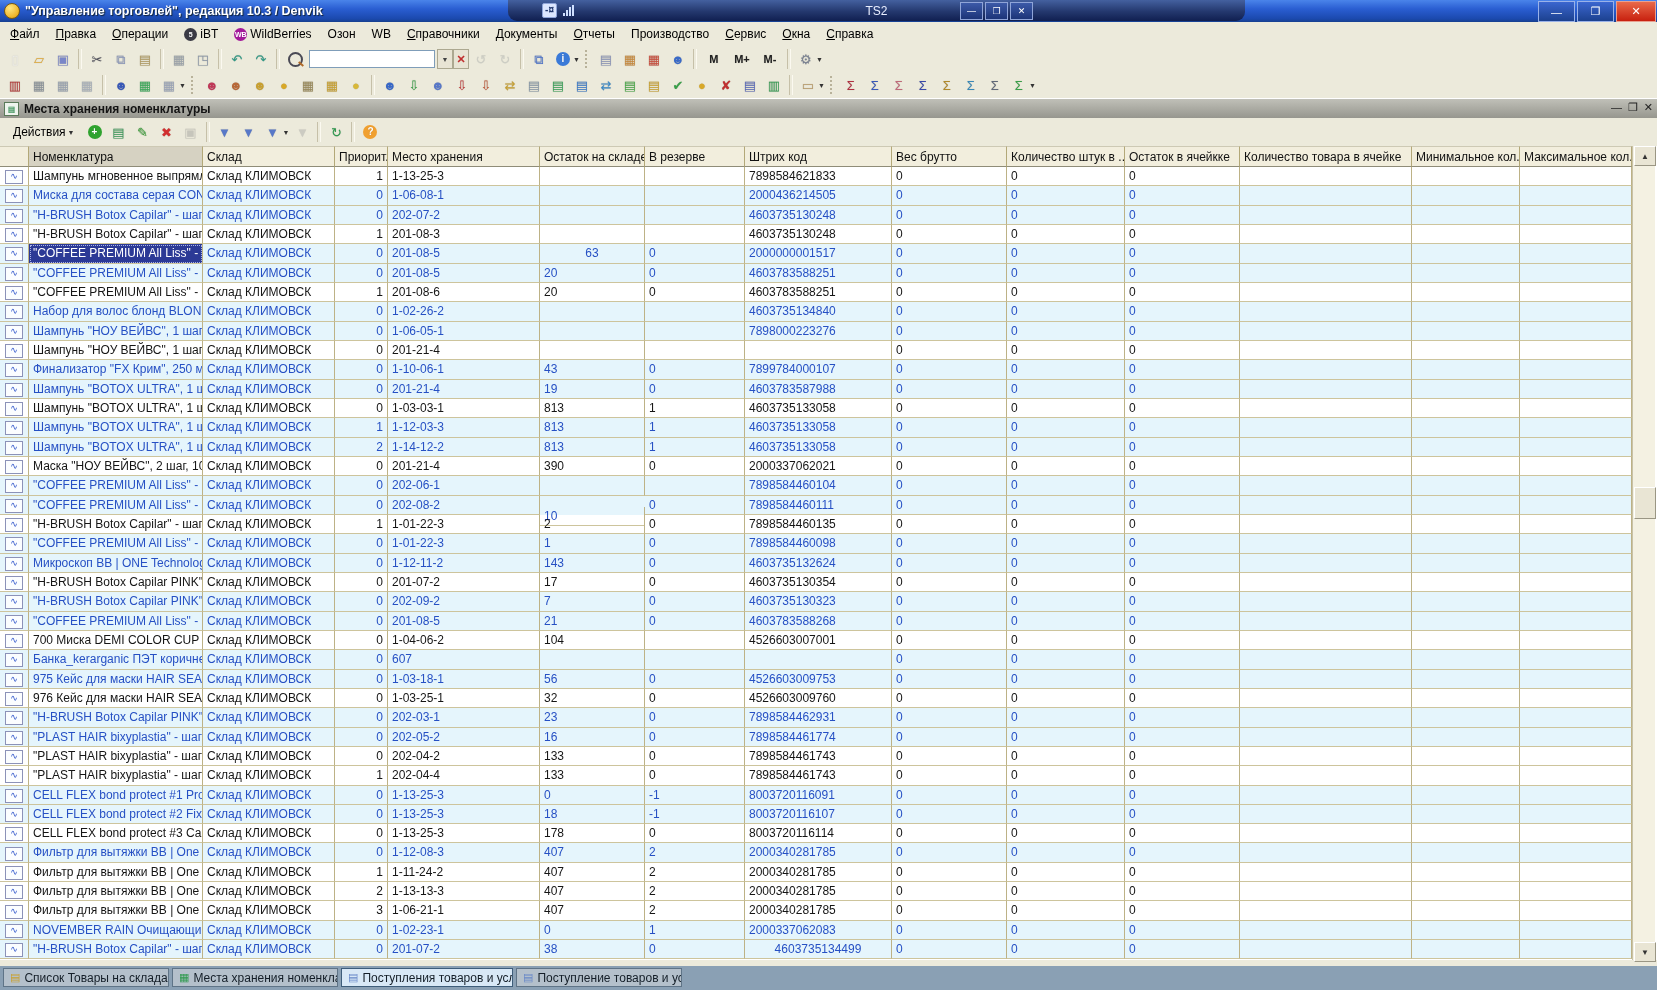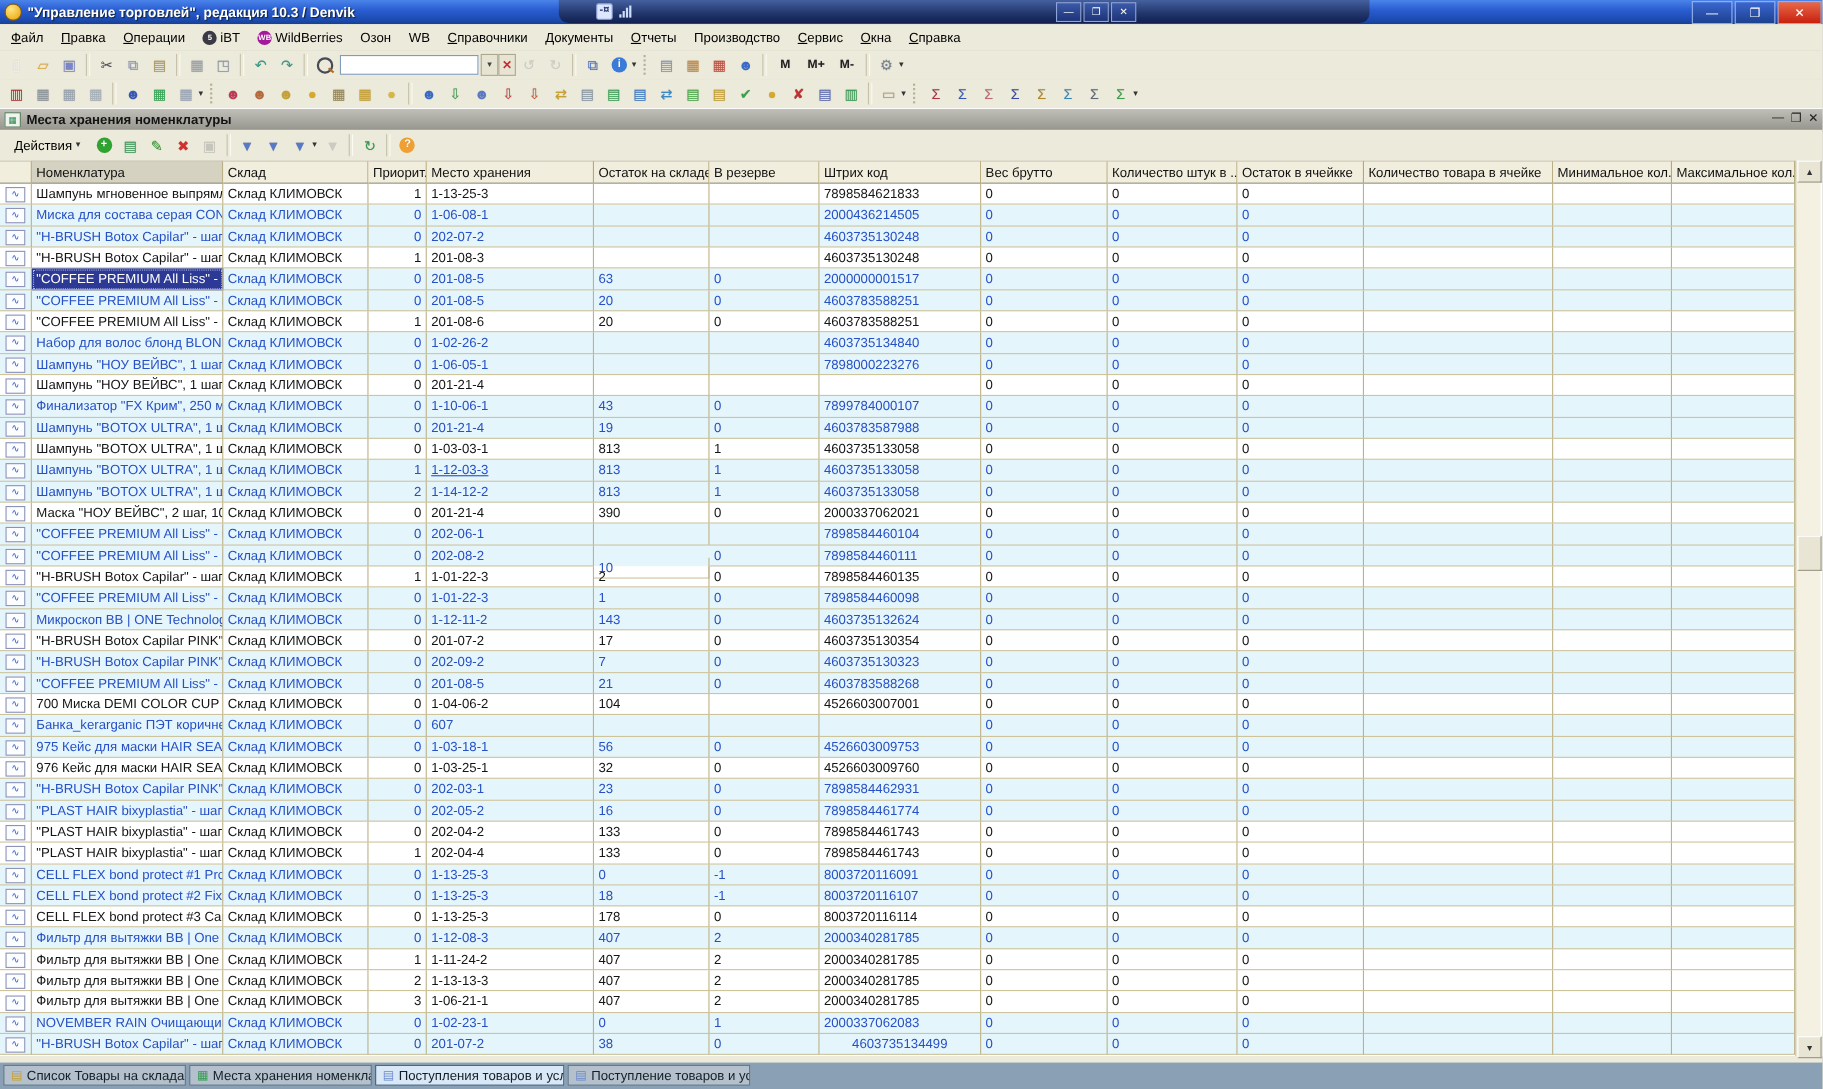--- a/index.html
+++ b/index.html
@@ -126,20 +126,21 @@
     <div class="rdp-bar">
       <div class="rdp-left">
         <span class="pin-icon">-¤</span>
         <span class="sig">
             <i style="height:3px"></i>
             <i style="height:6px"></i>
             <i style="height:9px"></i>
             <i style="height:11px"></i>
           </span>
       </div>
+      <span class="rdp-title">TS2</span>
       <div class="rdp-btns">
         <span class="rdp-btn">—</span>
         <span class="rdp-btn">❐</span>
         <span class="rdp-btn">✕</span>
       </div>
     </div>
     <div class="win-btns">
       <span class="win-btn">—</span>
       <span class="win-btn">❐</span>
       <span class="win-btn close">✕</span>
@@ -549,21 +550,21 @@
           <div class="gcell" style="width: 112px;"></div>
         </div>
         <div class="grow shade">
           <div class="gcell rowicon" style="width: 29px;">
             <b>∿</b>
           </div>
           <div class="gcell sel" style="width: 174px;">"COFFEE PREMIUM All Liss" - шаг...</div>
           <div class="gcell" style="width: 132px;">Склад КЛИМОВСК</div>
           <div class="gcell num" style="width: 53px;">0</div>
           <div class="gcell" style="width: 152px;">201-08-5</div>
-          <div class="gcell" style="width: 105px;">63</div>
+          <div class="gcell" style="width: 105px; text-align: center;">63</div>
           <div class="gcell" style="width: 100px;">0</div>
           <div class="gcell" style="width: 147px;">2000000001517</div>
           <div class="gcell" style="width: 115px;">0</div>
           <div class="gcell" style="width: 118px;">0</div>
           <div class="gcell" style="width: 115px;">0</div>
           <div class="gcell" style="width: 172px;"></div>
           <div class="gcell" style="width: 108px;"></div>
           <div class="gcell" style="width: 112px;"></div>
         </div>
         <div class="grow shade">
@@ -710,21 +711,21 @@
           <div class="gcell" style="width: 108px;"></div>
           <div class="gcell" style="width: 112px;"></div>
         </div>
         <div class="grow shade">
           <div class="gcell rowicon" style="width: 29px;">
             <b>∿</b>
           </div>
           <div class="gcell" style="width: 174px;">Шампунь "BOTOX ULTRA", 1 ша...</div>
           <div class="gcell" style="width: 132px;">Склад КЛИМОВСК</div>
           <div class="gcell num" style="width: 53px;">1</div>
-          <div class="gcell" style="width: 152px; text-decoration: underline;">1-12-03-3</div>
+          <div class="gcell" style="width: 152px;">1-12-03-3</div>
           <div class="gcell" style="width: 105px;">813</div>
           <div class="gcell" style="width: 100px;">1</div>
           <div class="gcell" style="width: 147px;">4603735133058</div>
           <div class="gcell" style="width: 115px;">0</div>
           <div class="gcell" style="width: 118px;">0</div>
           <div class="gcell" style="width: 115px;">0</div>
           <div class="gcell" style="width: 172px;"></div>
           <div class="gcell" style="width: 108px;"></div>
           <div class="gcell" style="width: 112px;"></div>
         </div>

